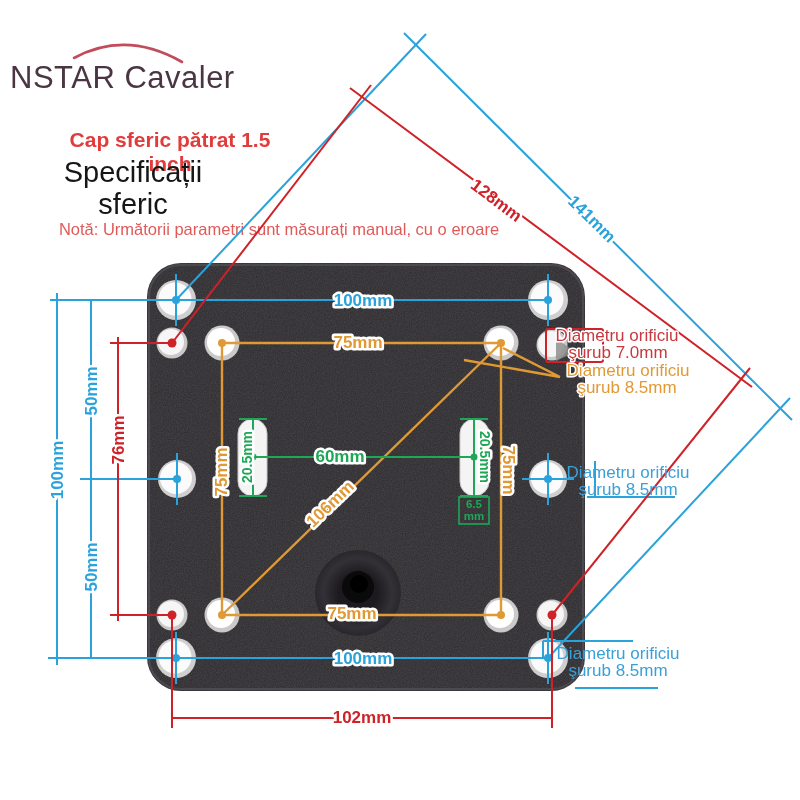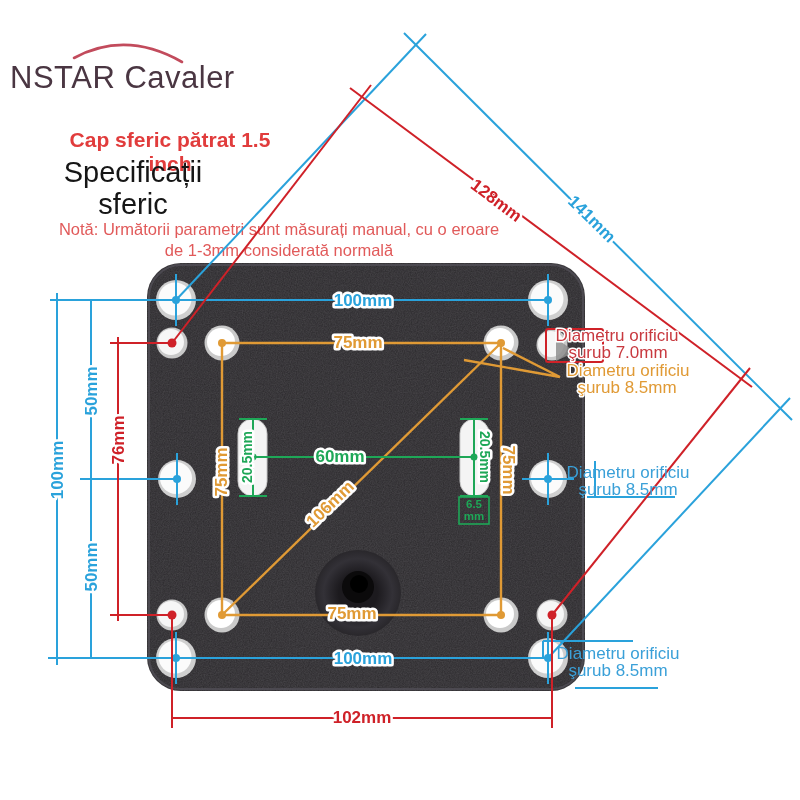--- a/index.html
+++ b/index.html
@@ -34,21 +34,20 @@
     <path d="M6,30 Q58,2 114,34" fill="none" stroke="#c24b5c" stroke-width="2.6" stroke-linecap="round"></path>
   </svg>
   <div class="hdr brand-name">NSTAR Cavaler</div>
   <div class="hdr subtitle">Cap sferic pătrat 1.5 inch</div>
   <div class="hdr title">
     <div>Specificații</div>
     <div>sferic</div>
   </div>
   <div class="hdr note">
     <div>Notă: Următorii parametri sunt măsurați manual, cu o eroare</div>
-    <div>de 1-3mm considerată normală</div>
   </div>
 
   <svg class="overlay" width="800" height="800" viewBox="0 0 800 800">
     <defs>
       <clipPath id="plateClip">
           <rect x="147" y="263" width="438" height="428" rx="34"></rect>
         </clipPath>
       <filter id="grain" x="-5%" y="-5%" width="110%" height="110%">
         <feTurbulence type="fractalNoise" baseFrequency="0.85" numOctaves="2" stitchTiles="stitch"></feTurbulence>
         <feColorMatrix type="matrix" values="0 0 0 0 0.45  0 0 0 0 0.44  0 0 0 0 0.47  0 0 0 0.45 0"></feColorMatrix>

